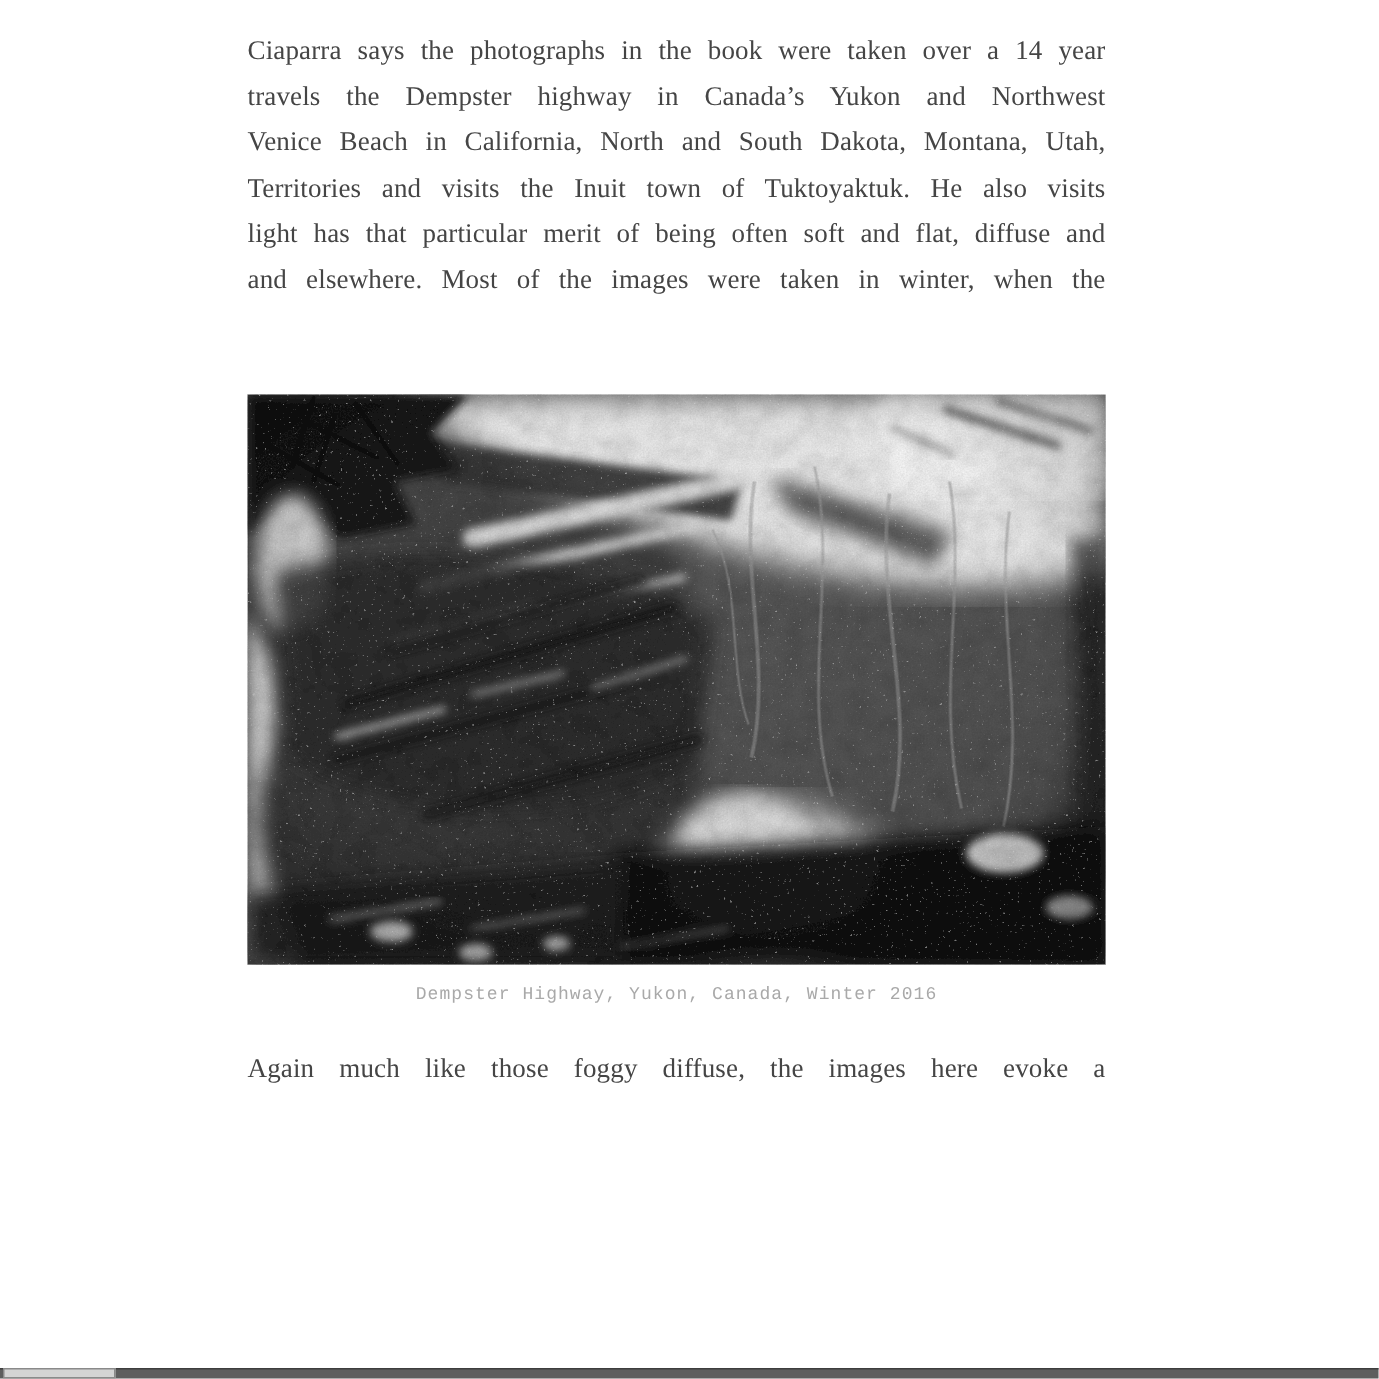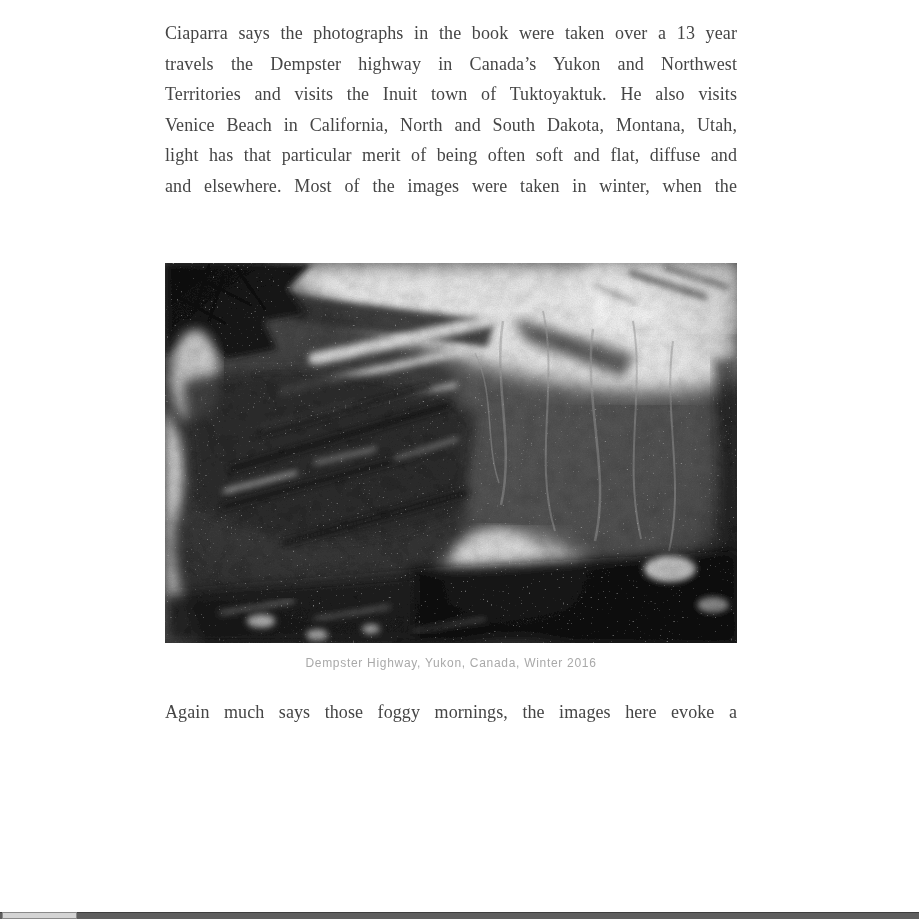--- a/index.html
+++ b/index.html
@@ -15,21 +15,21 @@
     font-size:18px; line-height:30.5px;
     letter-spacing:0.1px;
   }
   .pline { text-align:justify; text-align-last:justify; white-space:nowrap; }
   .pline.last { text-align-last:left; }
   #para1 { margin-top:18px; }
   figure { margin:62px 0 0 0; padding:0; }
   svg.photo { display:block; width:572px; height:380px; background:#3a3a3a; }
   figcaption {
     margin-top:13px; text-align:center;
-    font-family:Liberation Sans, sans-serif;
+    font-family:Liberation Mono, monospace;
     font-size:12px; letter-spacing:0.7px;
     color: var(--caption-text, #a9a9a9);
   }
   #para2 { margin-top:27px; }
   .hscroll-track {
     position:absolute; left:0; right:0; bottom:0; height:6px;
     background: var(--scrollbar-track, #5e5e5e);
     border-top:1px solid #3e3e3e;
   }
   .hscroll-thumb {
@@ -37,24 +37,24 @@
     background: var(--scrollbar-thumb, #d4d4d4);
     border:1px solid #8a8a8a; box-sizing:border-box;
   }
 </style>
 </head>
 <body>
 
 <div class="content">
 
   <div id="para1" class="para">
-      <div class="pline">Ciaparra says the photographs in the book were taken over a 13 year</div>
+      <div class="pline">Ciaparra says the photographs in the book were taken over a 14 year</div>
       <div class="pline">travels the Dempster highway in Canada’s Yukon and Northwest</div>
+      <div class="pline">Venice Beach in California, North and South Dakota, Montana, Utah,</div>
       <div class="pline">Territories and visits the Inuit town of Tuktoyaktuk. He also visits</div>
-      <div class="pline">Venice Beach in California, North and South Dakota, Montana, Utah,</div>
       <div class="pline">light has that particular merit of being often soft and flat, diffuse and</div>
       <div class="pline">and elsewhere. Most of the images were taken in winter, when the</div>
     </div>
 
   <figure>
     <svg class="photo" viewBox="0 0 572 380" xmlns="http://www.w3.org/2000/svg" role="img" aria-label="Black and white photograph of a snow-dusted rocky cliff face">
       <defs>
         <clipPath id="pclip">
             <rect x="0" y="0" width="572" height="380"></rect>
           </clipPath>
@@ -186,20 +186,20 @@
           <line x1="430" y1="22" x2="470" y2="40" stroke-width="3" opacity="0.6"></line>
         </g>
 
         <rect width="572" height="380" fill="url(#vign)"></rect>
       </g>
     </svg>
     <figcaption>Dempster Highway, Yukon, Canada, Winter 2016</figcaption>
   </figure>
 
   <div id="para2" class="para">
-      <div class="pline">Again much says those foggy mornings, the images here evoke a</div>
+      <div class="pline">Again much like those foggy diffuse, the images here evoke a</div>
     </div>
 
 </div>
 
 <div class="hscroll-track">
   <div class="hscroll-thumb"></div>
 </div>
 
 </body></html>

